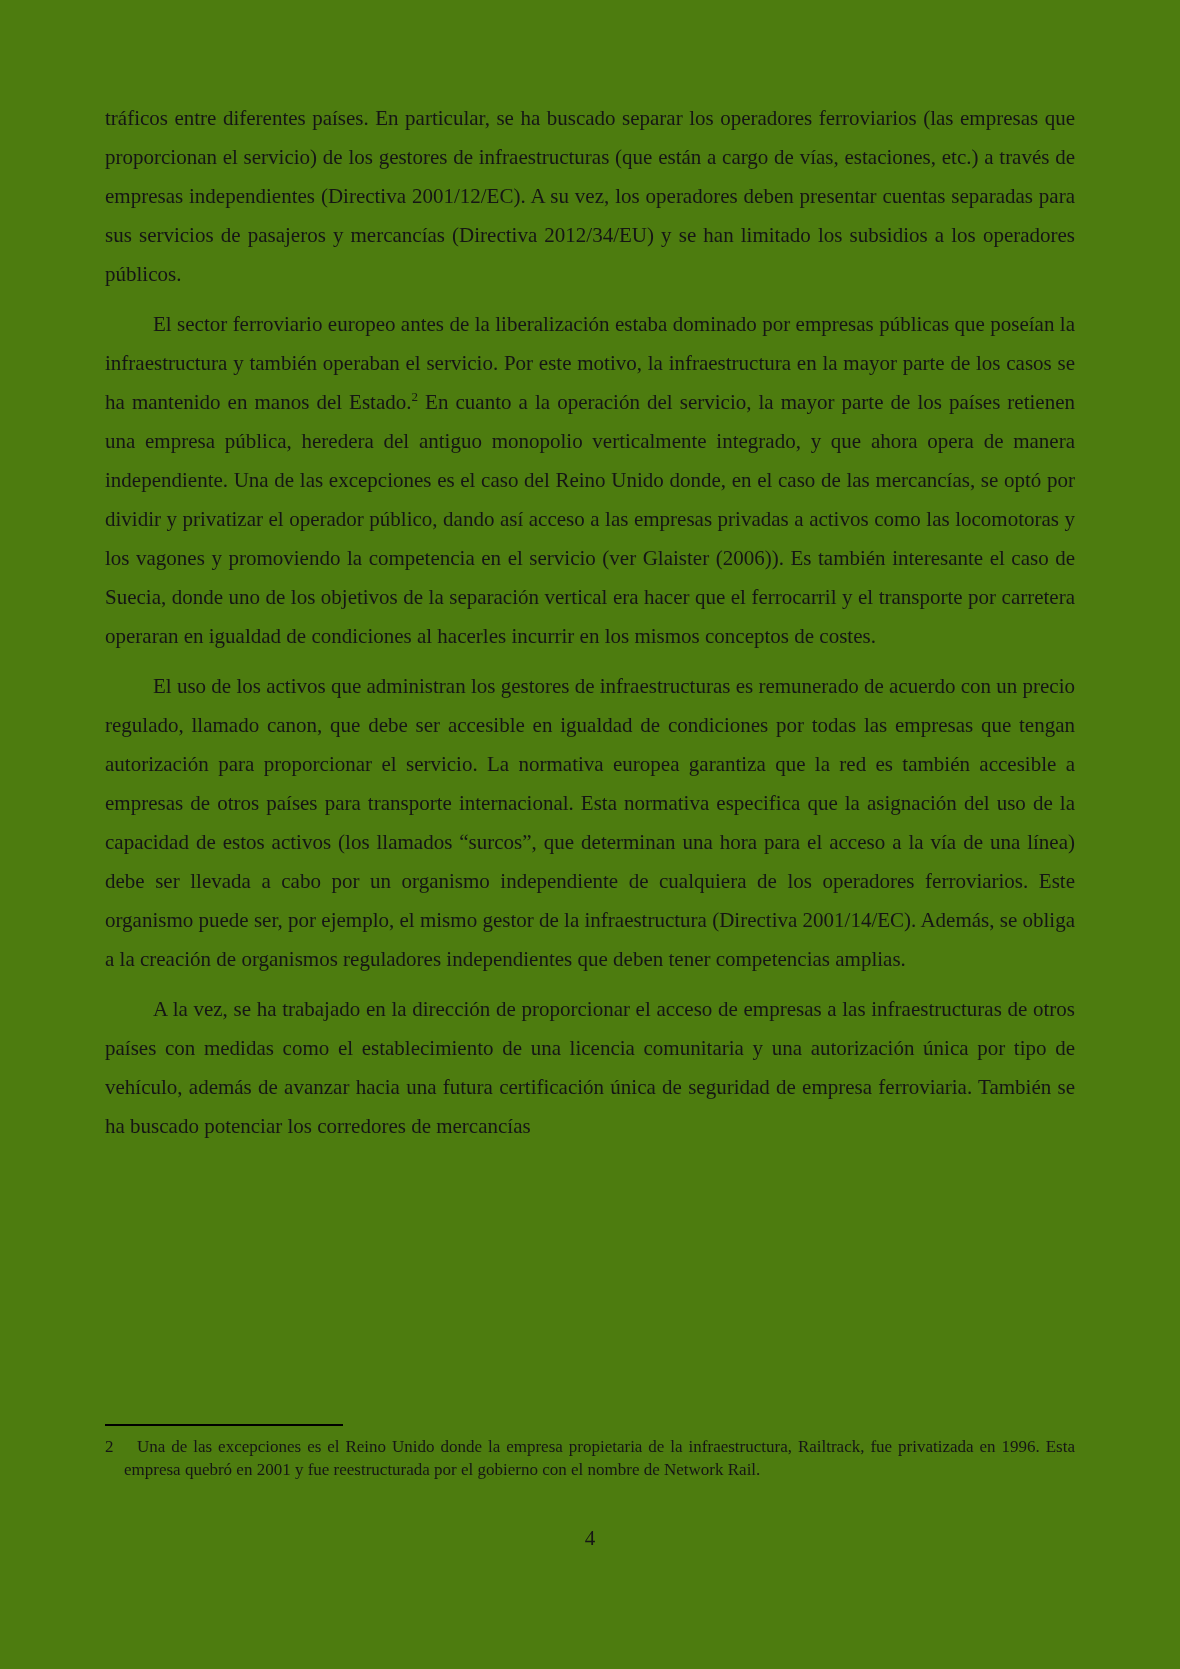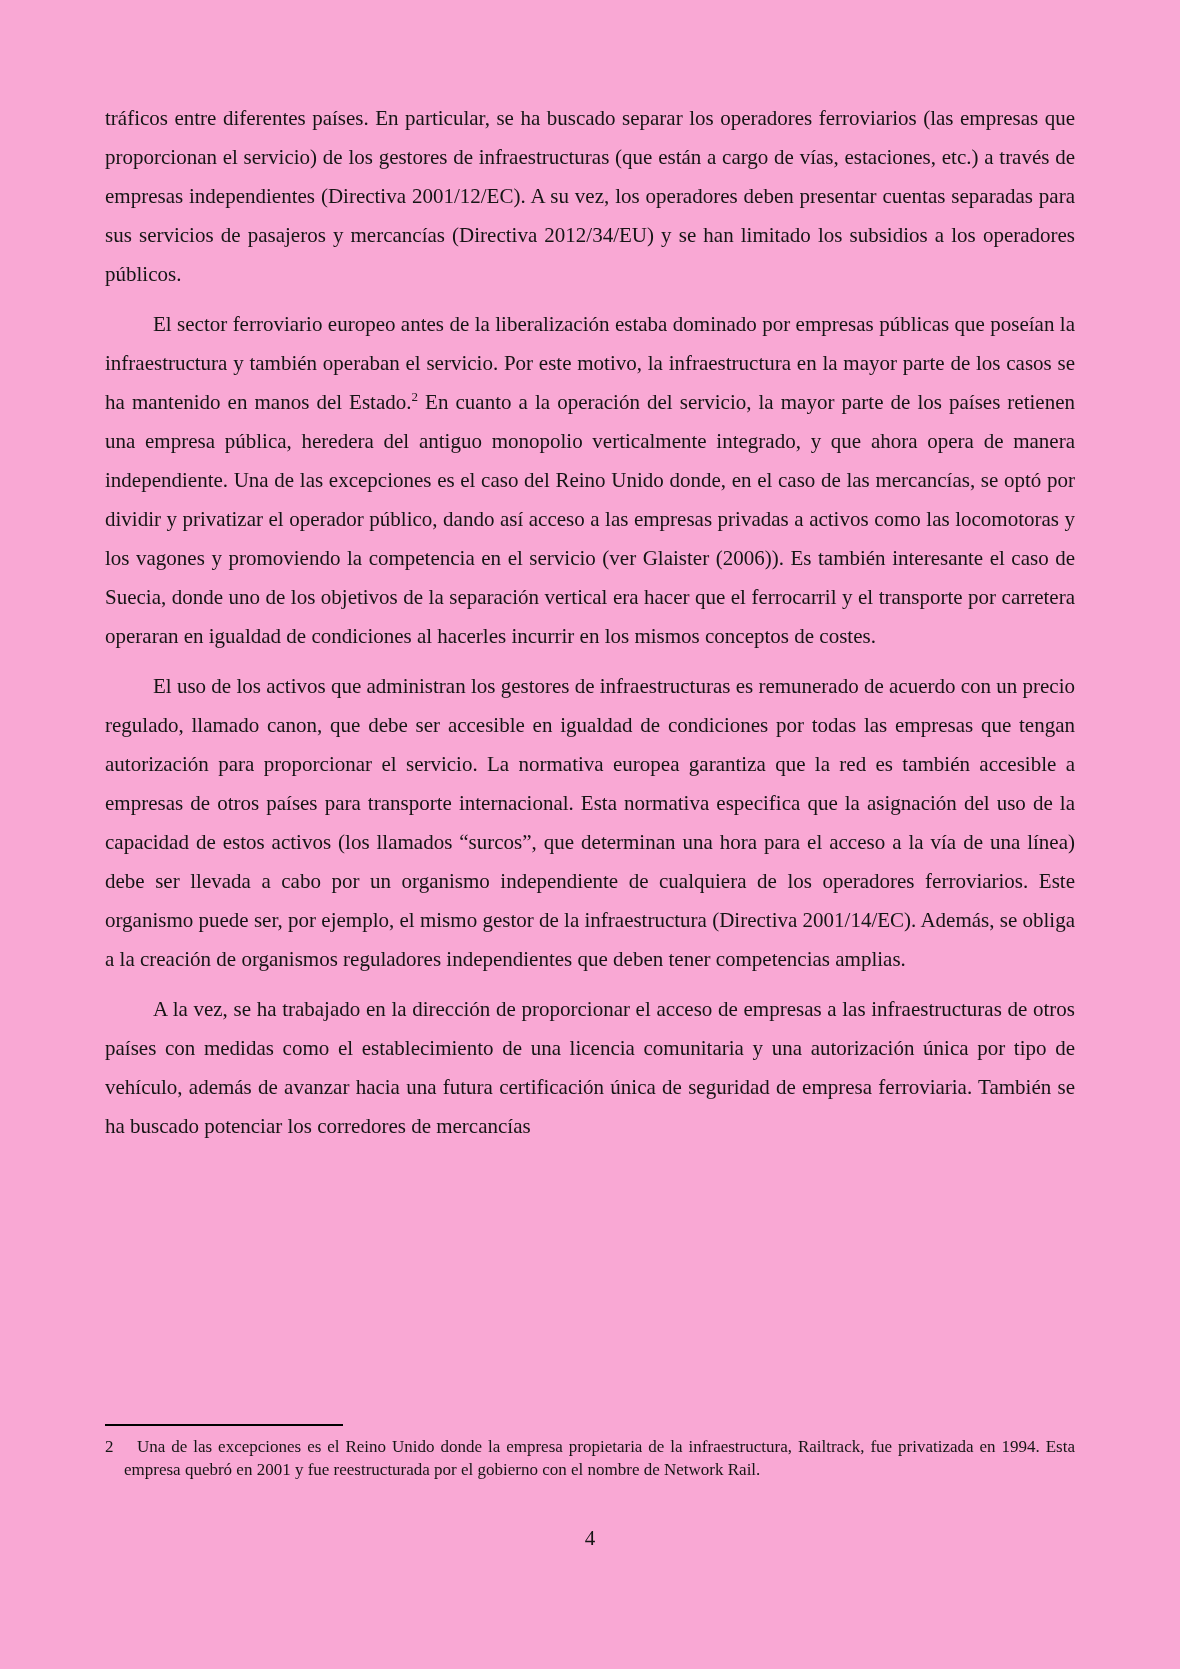--- a/index.html
+++ b/index.html
@@ -8,21 +8,21 @@
     width: 1180px;
     height: 1669px;
     position: relative;
     font-family: "Liberation Serif", serif;
     color: #151515;
     overflow: hidden;
   }
   .page {
     position: absolute;
     inset: 0;
-    background: #f9a8d4;
+    background: #4d7c0f;
   }
   .content {
     position: absolute;
     left: 105px;
     top: 99px;
     width: 970px;
     font-size: 21px;
     line-height: 39px;
     text-align: justify;
   }
@@ -87,19 +87,19 @@
     <p>El uso de los activos que administran los gestores de infraestructuras es remunerado de acuerdo con un precio regulado, llamado canon, que debe ser accesible en igualdad de condiciones por todas las empresas que tengan autorización para proporcionar el servicio. La normativa europea garantiza que la red es también accesible a empresas de otros países para transporte internacional. Esta normativa especifica que la asignación del uso de la capacidad de estos activos (los llamados “surcos”, que determinan una hora para el acceso a la vía de una línea) debe ser llevada a cabo por un organismo independiente de cualquiera de los operadores ferroviarios. Este organismo puede ser, por ejemplo, el mismo gestor de la infraestructura (Directiva 2001/14/EC). Además, se obliga a la creación de organismos reguladores independientes que deben tener competencias amplias.</p>
 
     <p>A la vez, se ha trabajado en la dirección de proporcionar el acceso de empresas a las infraestructuras de otros países con medidas como el establecimiento de una licencia comunitaria y una autorización única por tipo de vehículo, además de avanzar hacia una futura certificación única de seguridad de empresa ferroviaria. También se ha buscado potenciar los corredores de mercancías</p>
 
   </div>
 
   <div class="footnote">
     <div class="footnote-rule"></div>
     <div class="footnote-item">
       <span class="fn-num">2</span>
-      <div class="fn-text">Una de las excepciones es el Reino Unido donde la empresa propietaria de la infraestructura, Railtrack, fue privatizada en 1994. Esta empresa quebró en 2001 y fue reestructurada por el gobierno con el nombre de Network Rail.</div>
+      <div class="fn-text">Una de las excepciones es el Reino Unido donde la empresa propietaria de la infraestructura, Railtrack, fue privatizada en 1996. Esta empresa quebró en 2001 y fue reestructurada por el gobierno con el nombre de Network Rail.</div>
     </div>
   </div>
 
   <div class="page-number">4</div>
 
 </div>
 
 </body></html>

